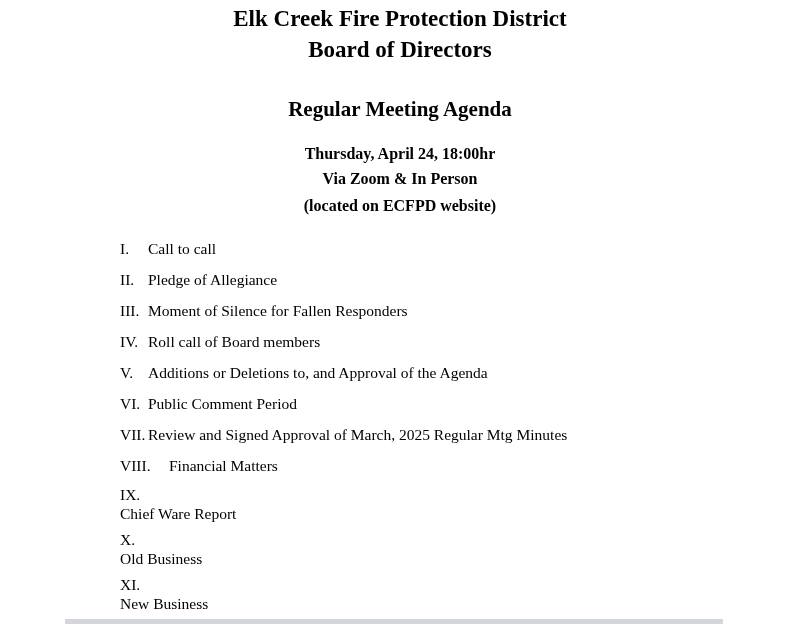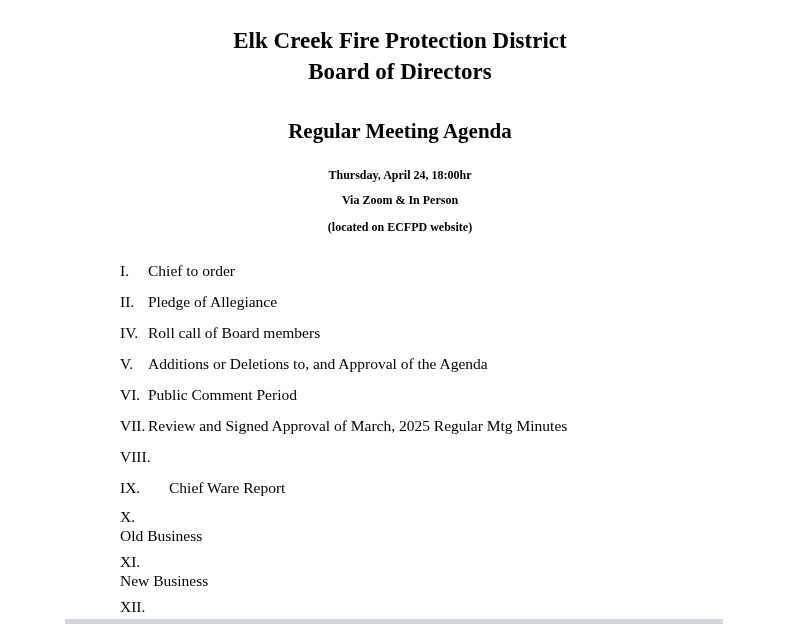--- a/index.html
+++ b/index.html
@@ -11,35 +11,35 @@
     position: relative;
     width: 800px;
     height: 624px;
     background: #ffffff;
     overflow: hidden;
     font-family: "Liberation Serif", serif;
     color: #000000;
   }
   .doc-header { text-align: center; }
   .doc-title {
-    margin: 16px;
-    padding-top: 9px;
+    margin: 0;
+    padding-top: 3px;
     font-size: 23px;
     font-weight: bold;
     line-height: 31px;
   }
   .agenda-heading {
     margin: 29px 0 0 0;
     font-size: 21px;
     font-weight: bold;
     line-height: 30px;
   }
   .sub {
     margin: 0;
-    font-size: 12px;
+    font-size: 16px;
     font-weight: bold;
     line-height: 21px;
   }
   .sub-datetime { margin-top: 19px; }
   .sub-location { margin-top: 4px; }
   .sub-note     { margin-top: 6px; }
 
   .agenda {
     margin: 23px 0 0 0;
     padding: 0 0 0 120px;
@@ -81,44 +81,49 @@
     </h1>
     <h2 class="agenda-heading">Regular Meeting Agenda</h2>
     <p class="sub sub-datetime">Thursday, April 24, 18:00hr</p>
     <p class="sub sub-location">Via Zoom &amp; In Person</p>
     <p class="sub sub-note">(located on ECFPD website)</p>
   </div>
 
   <ol class="agenda">
     <li>
       <span class="numeral">I.</span>
-      <span class="text">Chief to order</span>
+      <span class="text">Call to call</span>
     </li>
     <li>
       <span class="numeral">II.</span>
       <span class="text">Pledge of Allegiance</span>
+    </li>
+    <li>
+      <span class="numeral">III.</span>
+      <span class="text">Moment of Silence for Fallen Responders</span>
     </li>
     <li>
       <span class="numeral">IV.</span>
       <span class="text">Roll call of Board members</span>
     </li>
     <li>
       <span class="numeral">V.</span>
       <span class="text">Additions or Deletions to, and Approval of the Agenda</span>
     </li>
     <li>
       <span class="numeral">VI.</span>
       <span class="text">Public Comment Period</span>
     </li>
     <li>
       <span class="numeral">VII.</span>
       <span class="text">Review and Signed Approval of March, 2025 Regular Mtg Minutes</span>
     </li>
     <li>
       <span class="numeral">VIII.</span>
+      <span class="text">Financial Matters</span>
     </li>
     <li>
       <span class="numeral">IX.</span>
       <span class="text">Chief Ware Report</span>
     </li>
     <li>
       <span class="numeral">X.</span>
       <span class="text">Old Business</span>
     </li>
     <li>

